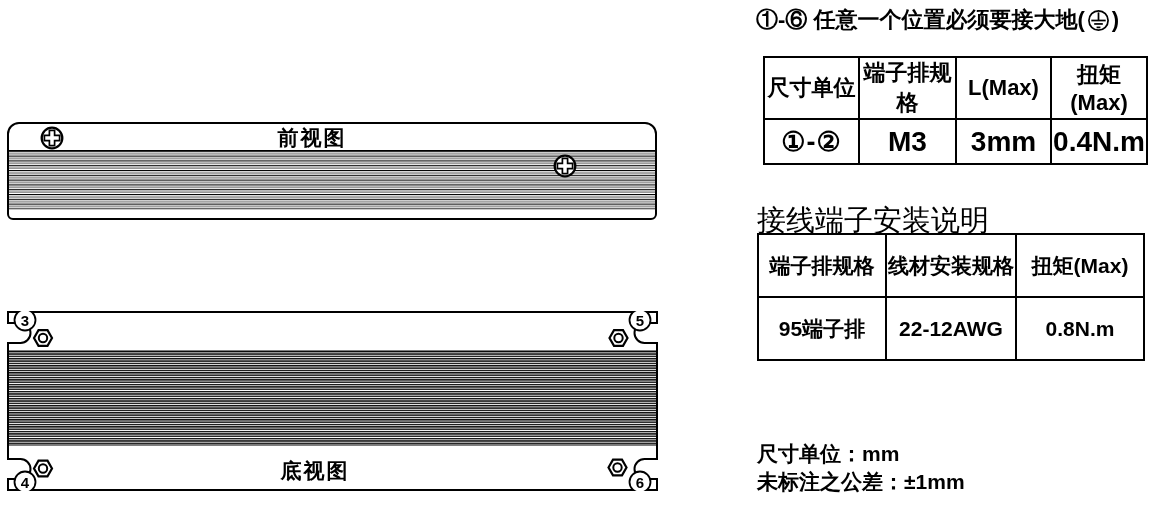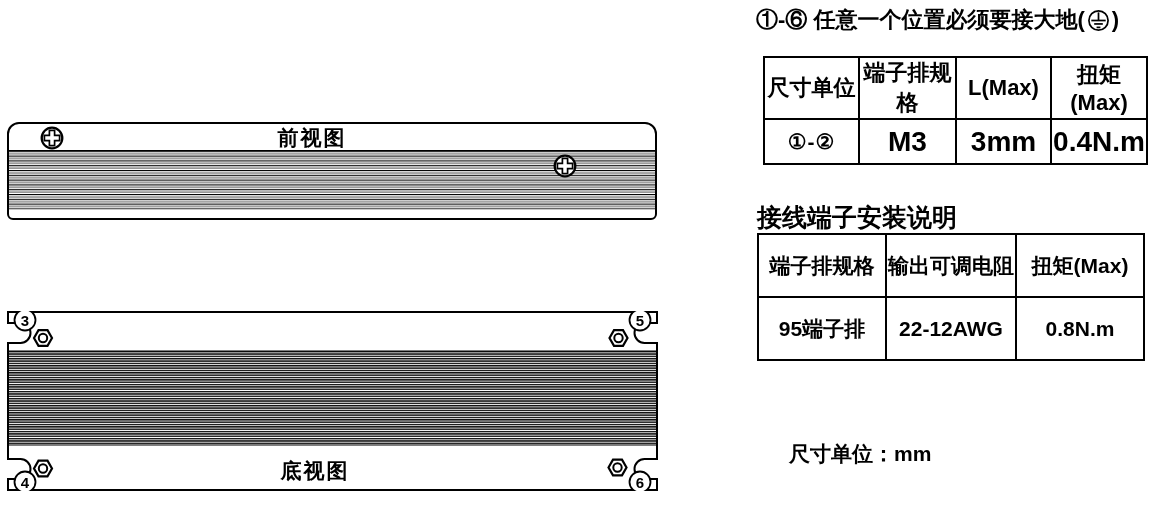--- a/index.html
+++ b/index.html
@@ -20,29 +20,29 @@
     position:absolute;left:756px;top:5px;height:30px;
     display:flex;align-items:center;gap:2px;white-space:nowrap;
     font-size:22px;font-weight:bold;
   }
   table{border-collapse:collapse;table-layout:fixed;position:absolute;}
   th,td{border:2px solid #000;text-align:center;vertical-align:middle;
         font-weight:bold;padding:0;overflow:hidden;}
   table.t1{left:763px;top:56px;}
   .t1 th{height:43px;font-size:22px;}
   .t1 td{height:43px;font-size:28px;}
-  .t1 td.pos{font-size:21px;letter-spacing:1px;}
+  .t1 td.pos{font-size:27px;letter-spacing:1px;}
   table.t2{left:757px;top:233px;}
   .t2 th{height:61px;font-size:21px;}
   .t2 td{height:61px;font-size:21px;text-align:center;}
   .section-title{
     position:absolute;left:757px;top:201px;
-    font-size:25px;font-weight:bold;white-space:nowrap;
+    font-size:29px;font-weight:normal;white-space:nowrap;
   }
-  .notes{position:absolute;left:757px;top:440px;margin-left:32px;}
+  .notes{position:absolute;left:757px;top:440px;}
   .note{font-size:21px;font-weight:bold;line-height:27.5px;white-space:nowrap;}
 </style>
 </head>
 <body>
 
 <svg class="view front" viewBox="0 0 650 98">
   <defs>
     <pattern id="finsLight" width="8" height="4.8" patternUnits="userSpaceOnUse">
       <rect x="0" y="0" width="8" height="1.1" fill="#000"></rect>
       <rect x="0" y="2.4" width="8" height="1.1" fill="#5a5a5a"></rect>
@@ -149,26 +149,27 @@
 
 <table class="t2">
   <colgroup>
       <col style="width:128px">
       <col style="width:130px">
       <col style="width:128px">
     </colgroup>
   <tbody>
       <tr>
     <th>端子排规格</th>
-    <th>输出可调电阻</th>
+    <th>线材安装规格</th>
     <th>扭矩(Max)</th>
   </tr>
   <tr>
     <td>95端子排</td>
     <td>22-12AWG</td>
     <td>0.8N.m</td>
   </tr>
 </tbody>
   </table>
 
 <div class="notes">
   <div class="note">尺寸单位：mm</div>
+  <div class="note">未标注之公差：±1mm</div>
 </div>
 
 </body></html>

